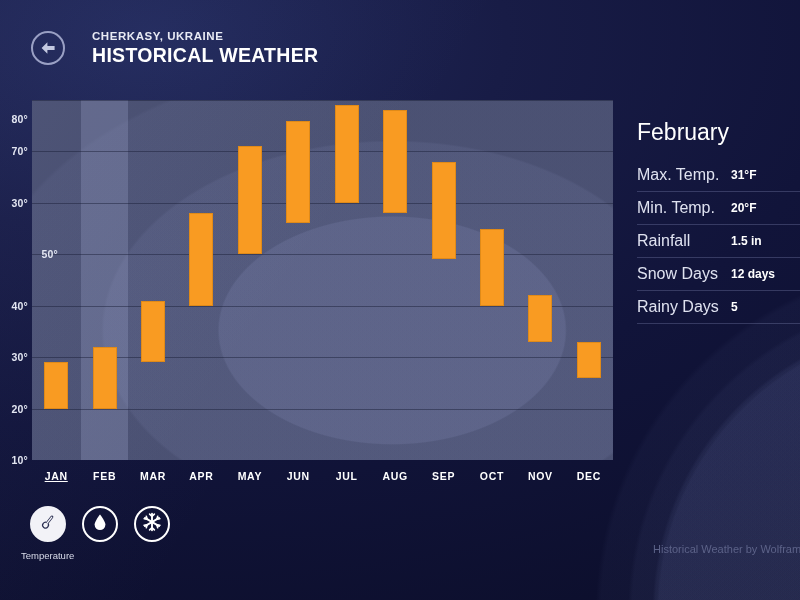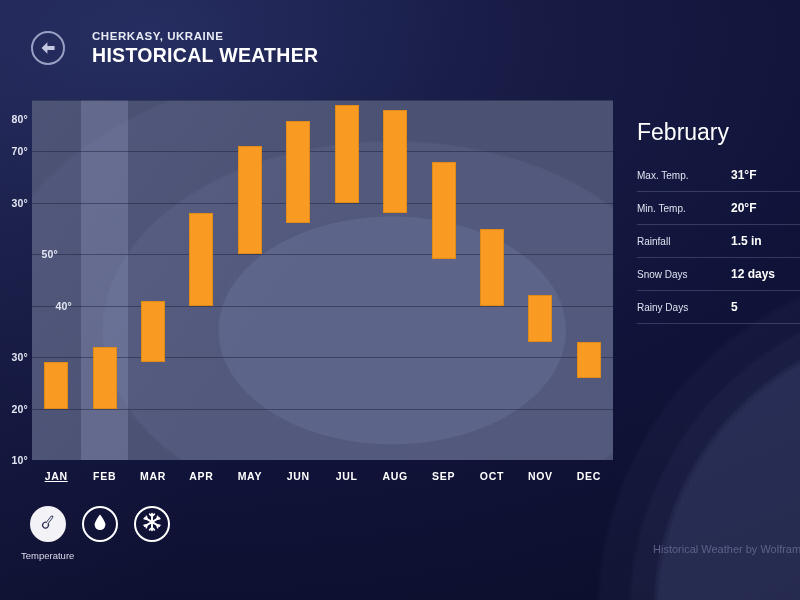--- a/index.html
+++ b/index.html
@@ -156,21 +156,21 @@
   }
   .panel-row {
     position: relative;
     height: 32px;
     display: flex;
     align-items: center;
     border-bottom: 1px solid rgba(150,158,205,0.28);
   }
   .panel-row:first-of-type { border-top: 0; }
   .row-key {
-    font-size: 10px;
+    font-size: 16px;
     color: #dfe2f0;
     width: 94px;
     flex: none;
   }
   .row-val {
     font-size: 12px;
     font-weight: bold;
     color: #ffffff;
     white-space: nowrap;
   }
@@ -260,21 +260,21 @@
           <div class="bar" style="left: 399.542px; top: 61.7143px; width: 24px; height: 97.7143px; background: rgb(249, 155, 34);"></div>
           <div class="bar" style="left: 447.958px; top: 128.571px; width: 24px; height: 77.1429px; background: rgb(249, 155, 34);"></div>
           <div class="bar" style="left: 496.375px; top: 195.429px; width: 24px; height: 46.2857px; background: rgb(249, 155, 34);"></div>
           <div class="bar" style="left: 544.792px; top: 241.714px; width: 24px; height: 36px; background: rgb(249, 155, 34);"></div>
         </div>
     </div>
     <div id="y-labels">
         <div class="y-label" style="left: 0px; top: 362px;">10°</div>
         <div class="y-label" style="left: 0px; top: 310.571px;">20°</div>
         <div class="y-label" style="left: 0px; top: 259.143px;">30°</div>
-        <div class="y-label" style="left: 0px; top: 207.714px; margin-left: 44px;">40°</div>
+        <div class="y-label" style="left: 0px; top: 207.714px;">40°</div>
         <div class="y-label" style="left: 0px; top: 156.286px; margin-left: 30px;">50°</div>
         <div class="y-label" style="left: 0px; top: 104.857px;">30°</div>
         <div class="y-label" style="left: 0px; top: 53.4286px; text-align: right;">70°</div>
         <div class="y-label" style="left: 0px; top: 2px; margin-top: 19px;">80°</div>
       </div>
     <div id="x-labels">
         <div class="x-label" style="left: 31.2083px; width: 50px; text-decoration: underline;">JAN</div>
         <div class="x-label" style="left: 79.625px; width: 50px;">FEB</div>
         <div class="x-label" style="left: 128.042px; width: 50px;">MAR</div>
         <div class="x-label" style="left: 176.458px; width: 50px;">APR</div>

